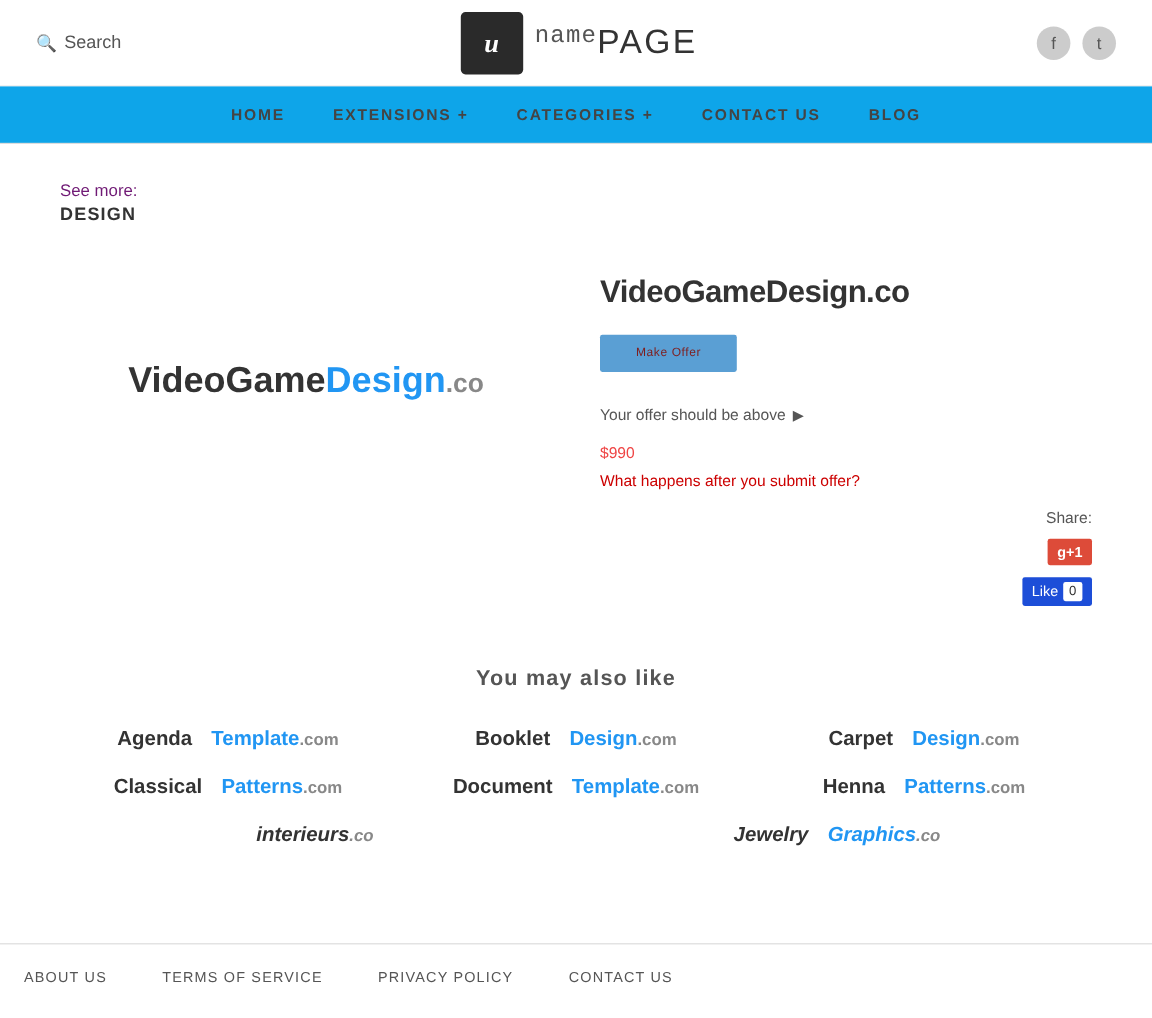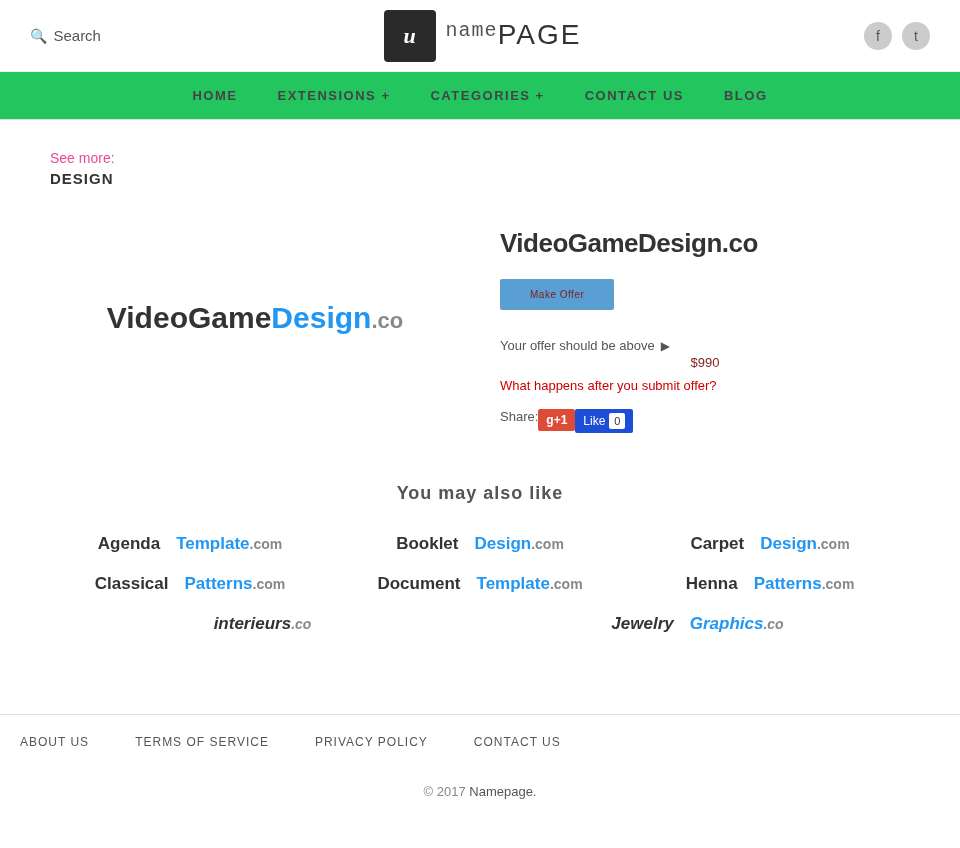--- a/index.html
+++ b/index.html
@@ -78,41 +78,41 @@
 
     
     .nav {
       display: flex;
       justify-content: center;
       align-items: center;
       gap: 40px;
       padding: 0 20px;
       height: 48px;
       border-bottom: 1px solid #ddd;
-      background: #22c55e;
+      background: #0ea5e9;
     }
     .nav-item {
       font-size: 13px;
       font-weight: bold;
       letter-spacing: 1.5px;
       color: #444;
       cursor: pointer;
       text-decoration: none;
       text-transform: uppercase;
     }
 
     
     .main {
       max-width: 900px;
       margin: 0 auto;
       padding: 30px 20px;
     }
     .see-more {
       font-size: 14px;
-      color: #ec4899;
+      color: #701a75;
       margin-bottom: 4px;
     }
     .see-more-link {
       font-size: 15px;
       font-weight: bold;
       color: #333;
       letter-spacing: 1px;
       text-decoration: none;
     }
 
@@ -160,38 +160,39 @@
       margin-top: 28px;
       font-size: 13px;
       color: #555;
     }
     .offer-arrow {
       color: #555;
       font-size: 12px;
     }
     .offer-amount {
       font-size: 13px;
-      color: #7f1d1d;
-      margin-top: 2px;
-      text-align: center;
+      color: #ef4444;
+      margin-top: 17px;
     }
     .what-happens-link {
       color: #c00;
       font-size: 13px;
       text-decoration: none;
       margin-top: 8px;
       display: block;
       cursor: pointer;
     }
     .share-row {
       display: flex;
-      align-items: flex-start;
+      align-items: flex-end;
+      gap: 10px;
       margin-top: 16px;
       font-size: 13px;
       color: #555;
+      flex-direction: column;
     }
     .gplus-btn {
       background: #dd4b39;
       color: #fff;
       border: none;
       padding: 4px 8px;
       font-size: 12px;
       border-radius: 2px;
       cursor: pointer;
       font-weight: bold;

